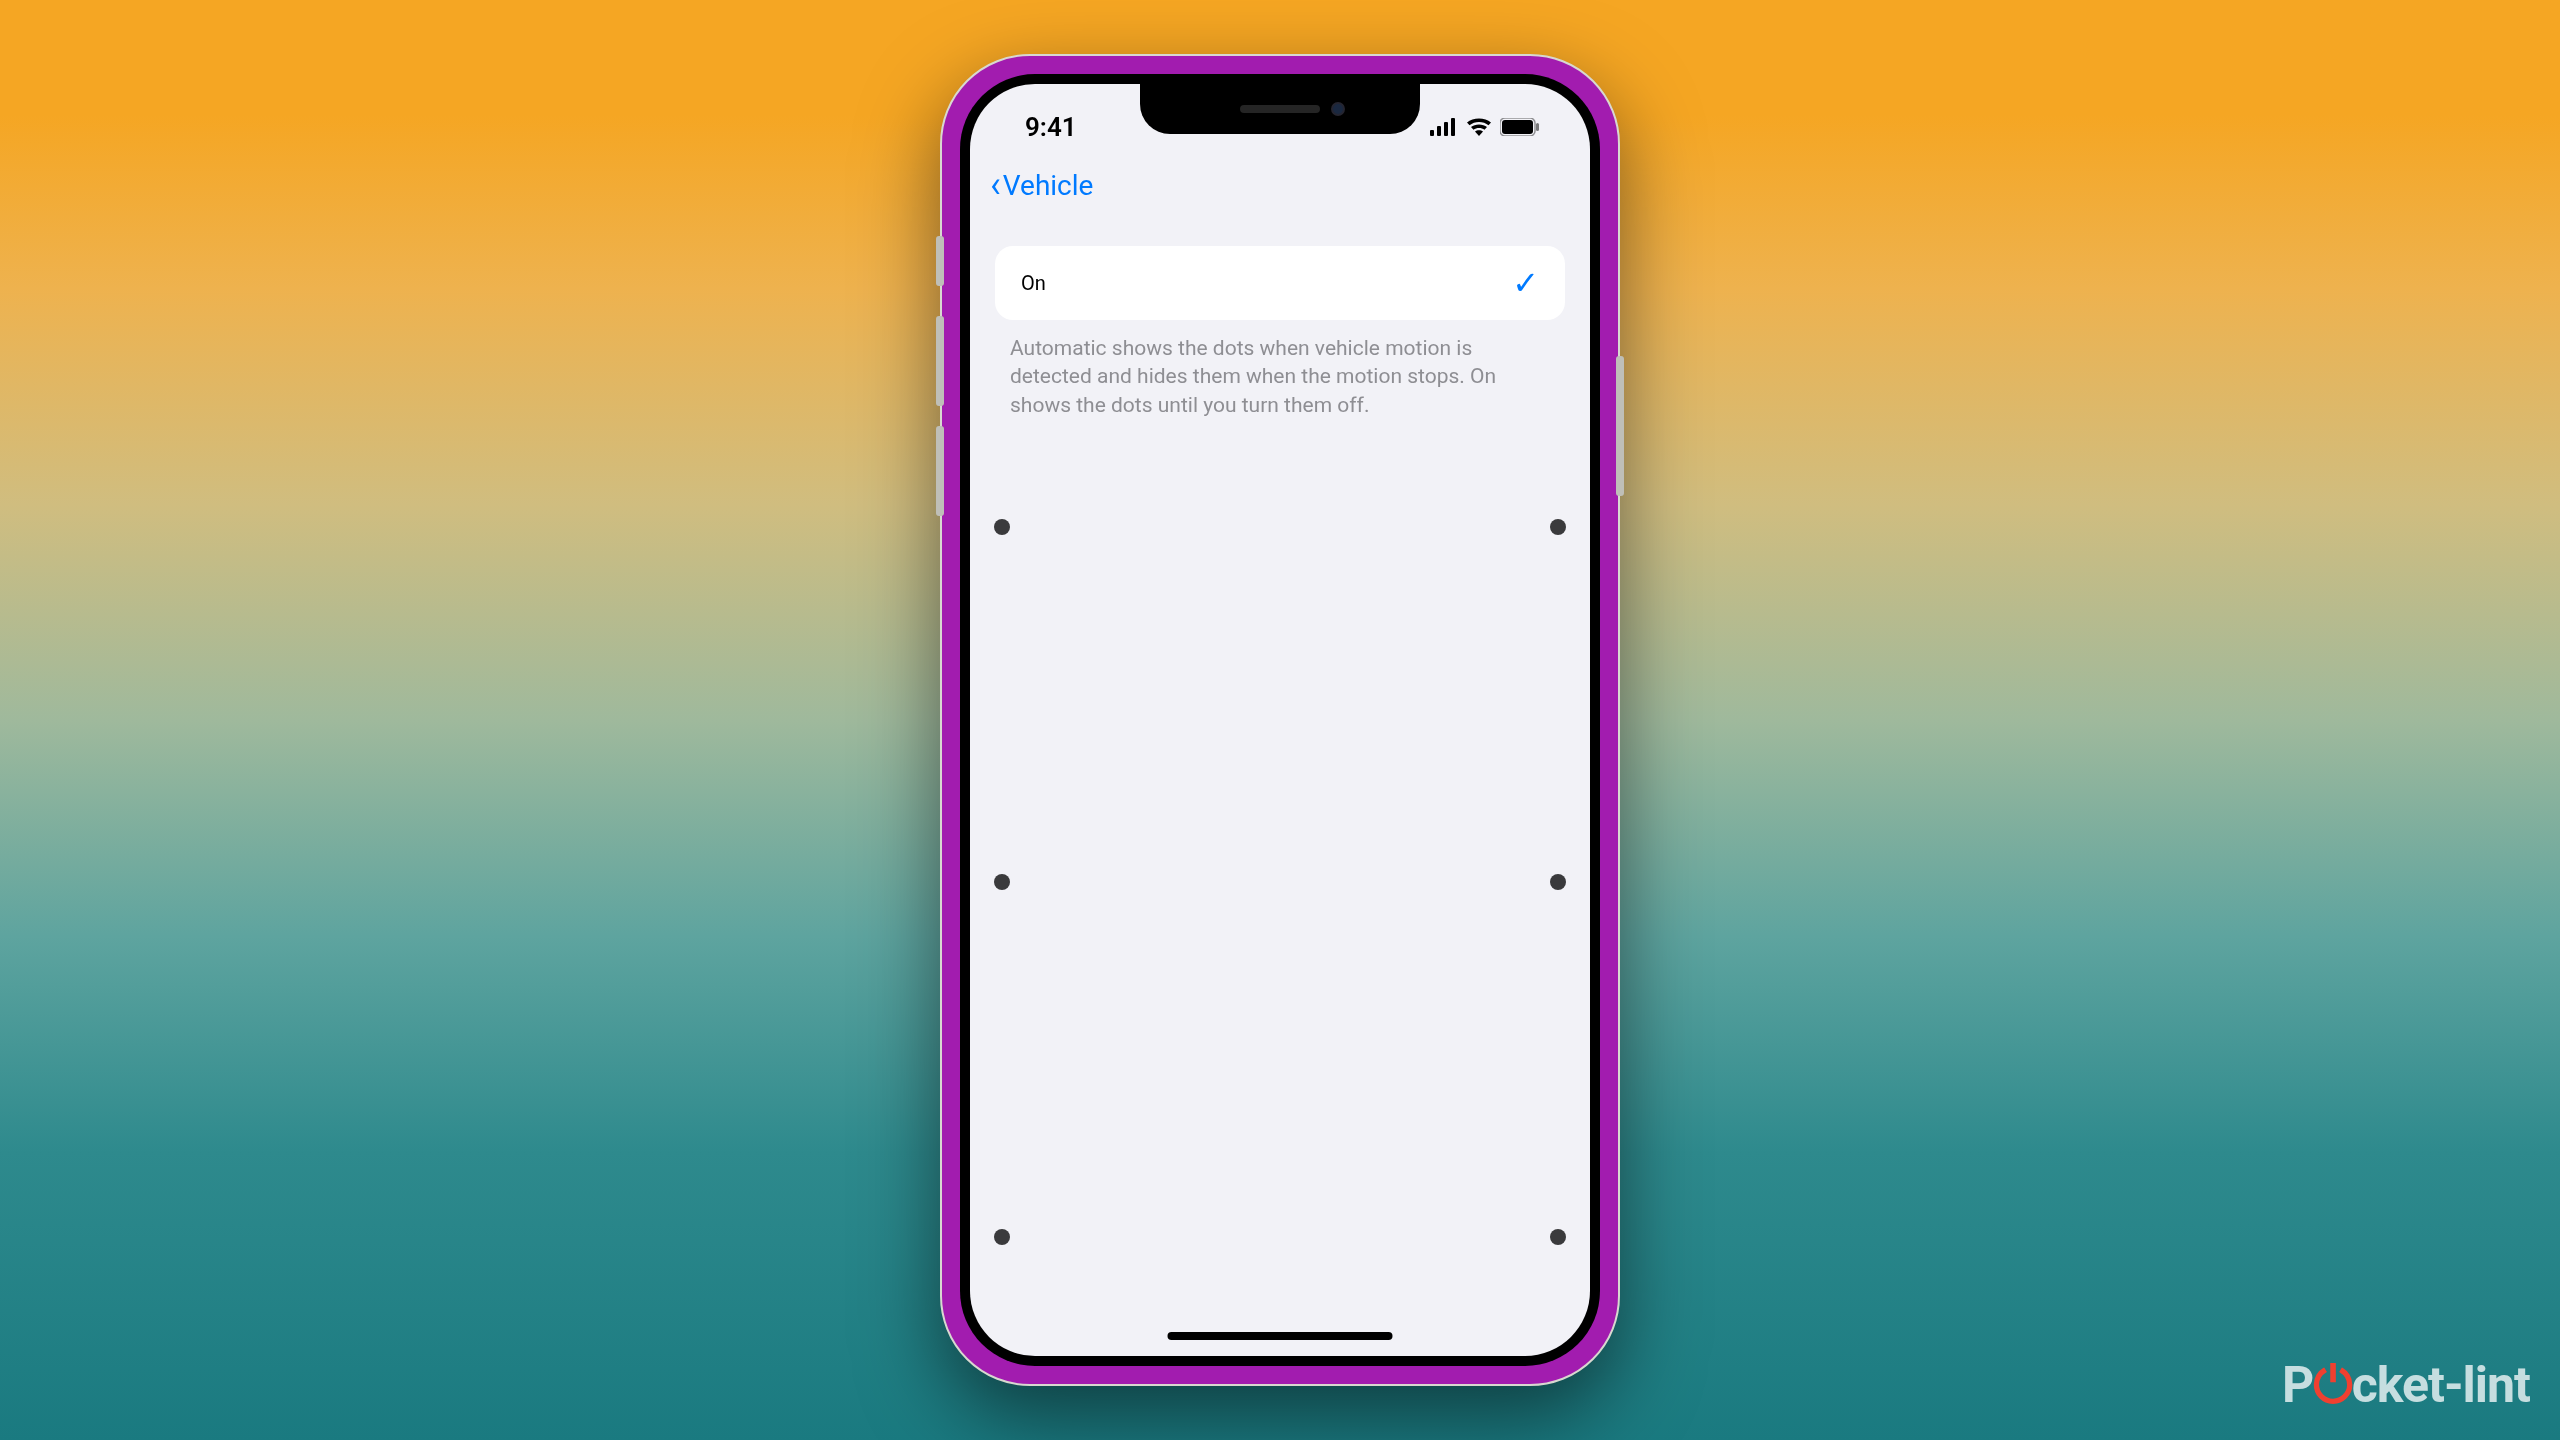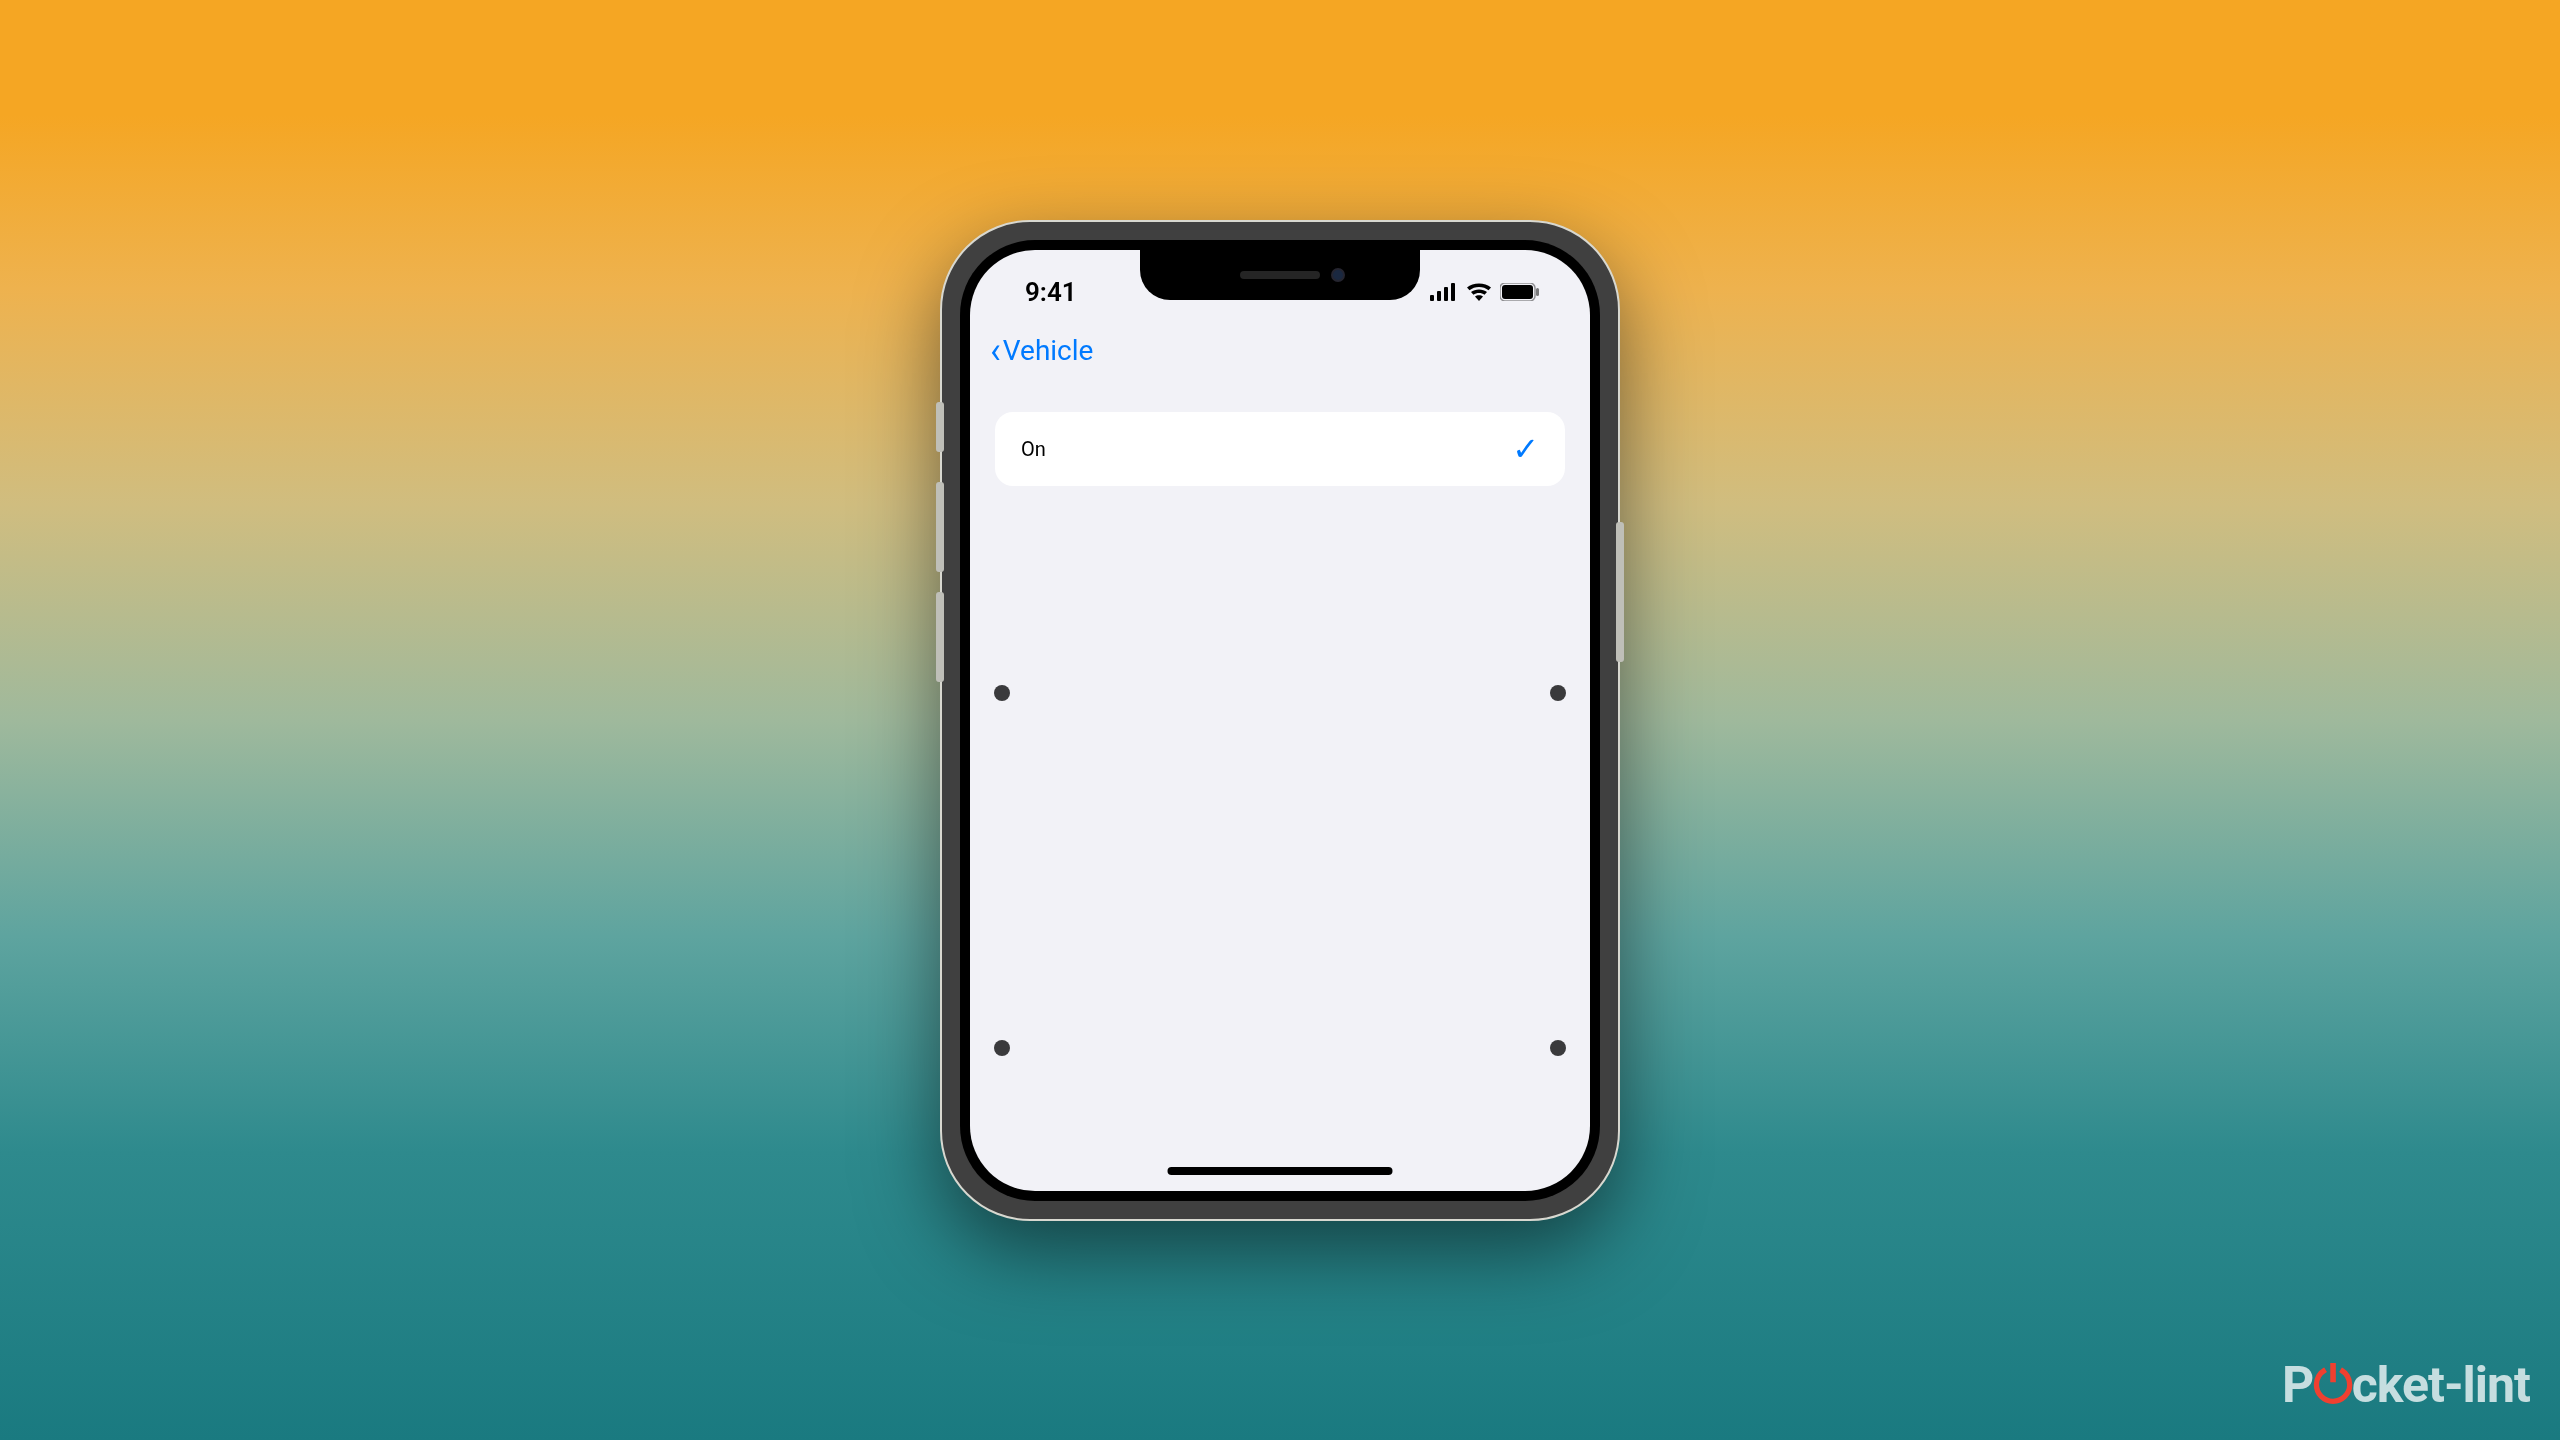--- a/index.html
+++ b/index.html
@@ -14,22 +14,22 @@
       height: 1440px;
       background: linear-gradient(180deg, #f5a623 0%, #f5a623 8%, #eeb24e 20%, #d0bd7f 35%, #9fb99c 50%, #5ea49f 65%, #2e8a8d 80%, #1a7a80 100%);
       position: relative;
       display: flex;
       justify-content: center;
       align-items: center;
     }
 
     .phone-frame {
       width: 680px;
-      height: 1001px;
-      background: #404040;
+      height: 1332px;
+      background: #a21caf;
       border-radius: 90px;
       padding: 18px;
       position: relative;
       box-shadow: 0 30px 80px rgba(0,0,0,0.5);
       border: 2px solid #d8d8d0;
     }
 
     .phone-bezel {
       width: 100%;
       height: 100%;
@@ -294,20 +294,21 @@
         </div>
       </div>
 
       <div class="settings-group">
         <div class="settings-row">
           <span class="settings-label">On</span>
           <span class="checkmark">✓</span>
         </div>
       </div>
 
+      <div class="settings-footer">Automatic shows the dots when vehicle motion is detected and hides them when the motion stops. On shows the dots until you turn them off.</div>
 
       <div class="motion-dots">
         <div class="dot dot-tl"></div>
         <div class="dot dot-tr"></div>
         <div class="dot dot-ml"></div>
         <div class="dot dot-mr"></div>
         <div class="dot dot-bl"></div>
         <div class="dot dot-br"></div>
       </div>
 

